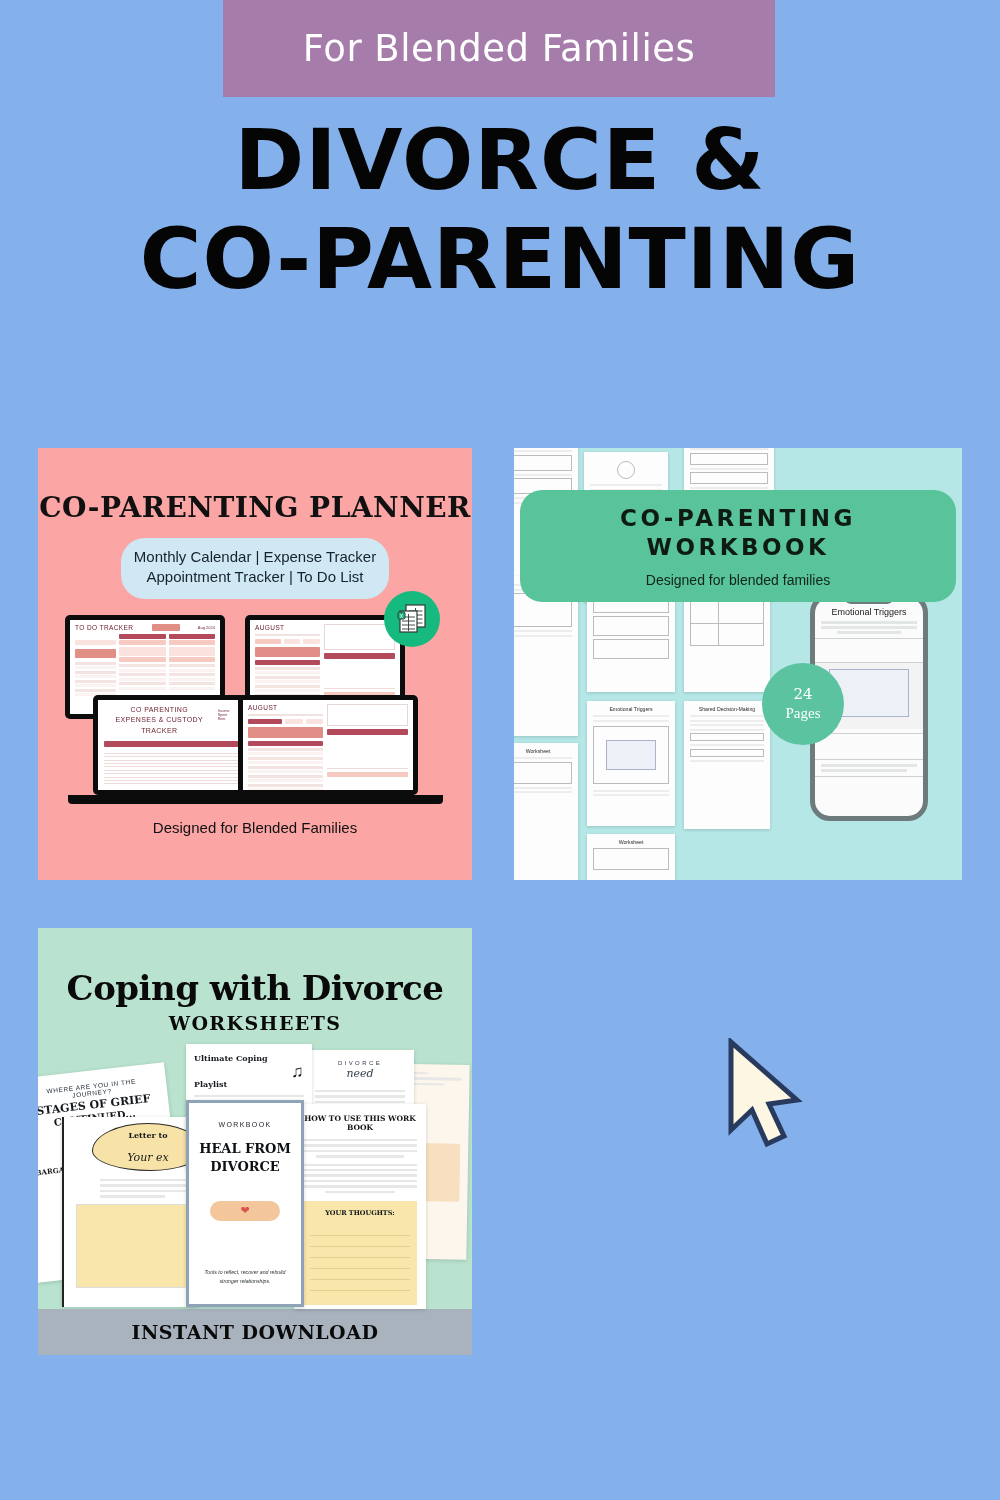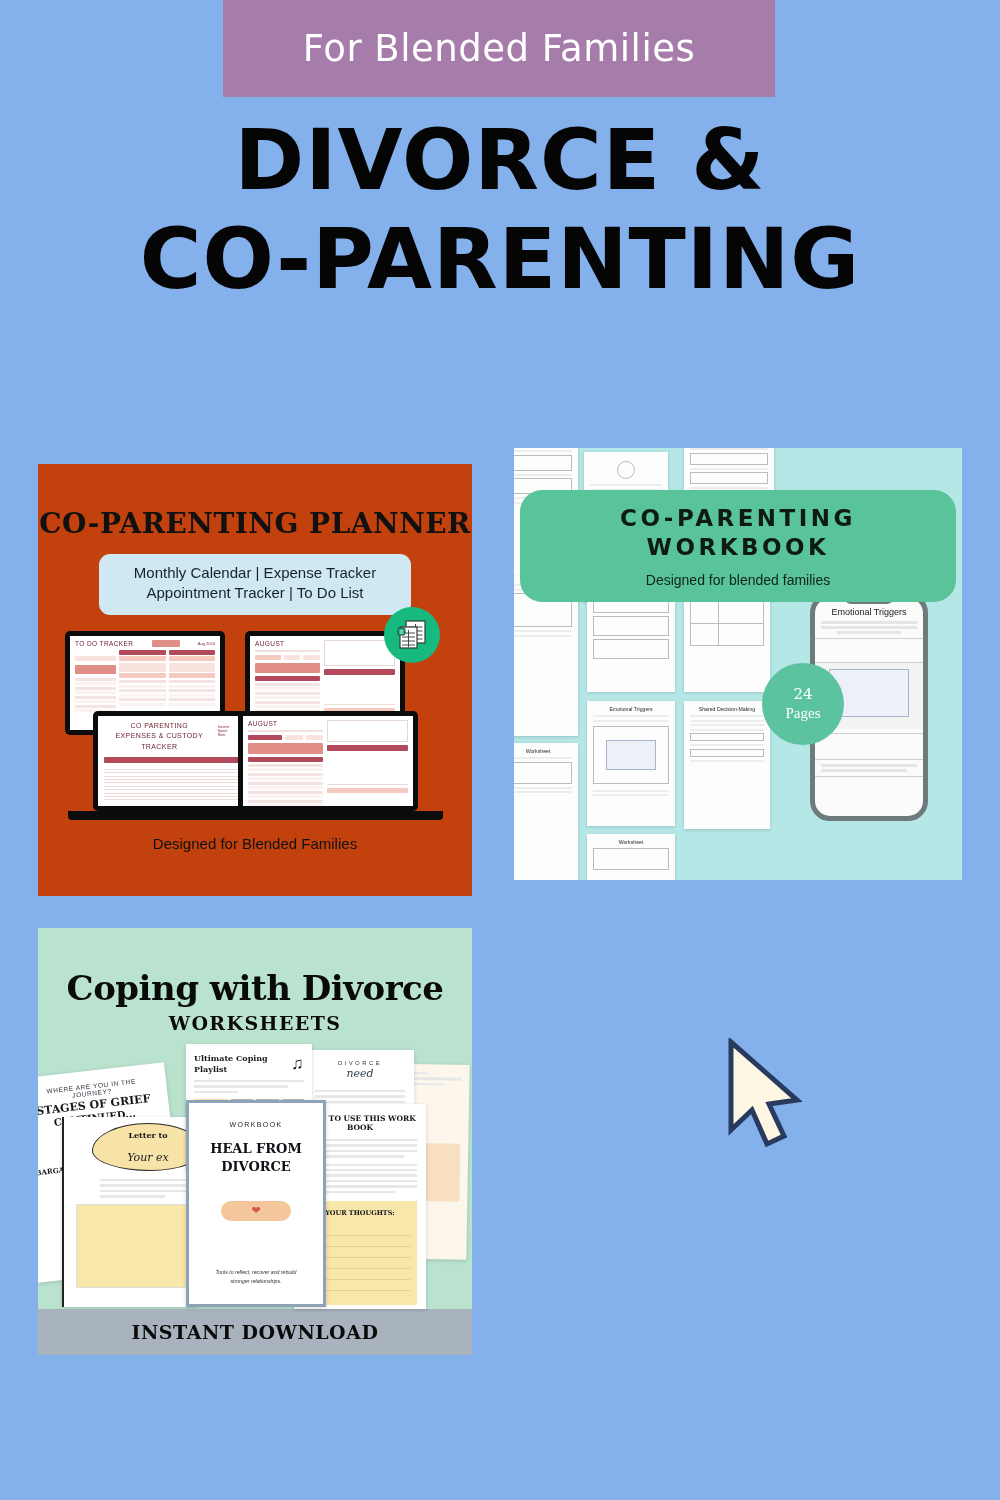--- a/index.html
+++ b/index.html
@@ -27,32 +27,32 @@
   }
   .title-line.l1 { font-size: 84px; }
   .title-line.l2 { font-size: 84px; margin-top: 18px; }
   .subtitle {
     margin-top: 26px; font-size: 44px; color: #0d0d0d; letter-spacing: 3px;
     font-family: "DejaVu Sans", sans-serif; font-weight: 300;
   }
 
   
   .card { position: absolute; overflow: hidden; }
-  #card-planner  { left: 38px;  top: 448px;  width: 434px; height: 432px; background: #c2410c; margin-top: 16px; }
+  #card-planner  { left: 38px;  top: 448px;  width: 434px; height: 432px; background: #fca5a5; }
   #card-workbook { left: 514px; top: 448px;  width: 448px; height: 432px; background: #b4e7e6; }
   #card-coping   { left: 38px;  top: 928px;  width: 434px; height: 427px; background: #b9e3cf; }
 
   
   .planner-title {
     margin-top: 43px; text-align: center; font-family: "DejaVu Serif", serif;
     font-weight: bold; font-size: 28px; color: #111; letter-spacing: .5px;
   }
   .planner-pill {
-    margin: 14px auto 0; width: 312px; padding: 9px 10px 11px;
-    background: #cfe8f4; border-radius: 11px; text-align: center;
+    margin: 14px auto 0; width: 268px; padding: 9px 10px 11px;
+    background: #cfe8f4; border-radius: 24px; text-align: center;
   }
   .planner-pill div { font-size: 15px; color: #15232b; line-height: 1.35; }
   .mockups { position: relative; margin-top: 14px; height: 182px; }
 
   .laptop { position: absolute; background: #0c0c0c; border-radius: 5px; padding: 5px; }
   .laptop .screen { background: #fff; width: 100%; height: 100%; overflow: hidden; }
   .laptop .base {
     position: absolute; left: -14%; bottom: -9px; width: 128%; height: 9px;
     background: #0c0c0c; border-radius: 0 0 4px 4px;
   }
@@ -632,21 +632,21 @@
           </div>
           <div style="margin-top:6px;margin-left:4px;width:95%;height:84px;background:#f8e6aa;border:.8px solid #ddd"></div>
         </div>
       </div>
 
       <div class="cp-page" style="left:148px;top:2px;width:126px;height:125px">
         <div style="padding:9px 8px">
           <div style="display:flex;justify-content:space-between;align-items:center">
             <div>
               <div style="font-family:'DejaVu Serif',serif;font-weight:bold;font-size:8px;color:#161a1e">Ultimate Coping</div>
-              <div style="font-family:'DejaVu Serif',serif;font-weight:bold;font-size:8px;color:#161a1e;margin-top:1px">Playlist</div>
+              <div style="font-family:'DejaVu Serif',serif;font-weight:bold;font-size:8px;color:#161a1e;margin-top:16px">Playlist</div>
             </div>
             <div style="font-size:17px;line-height:1;color:#111">♫</div>
           </div>
           <div class="tiny" style="margin-top:6px"></div>
             <div class="tiny" style="width:85%"></div>
             <div class="tiny" style="width:40%"></div>
           <div style="display:flex;gap:3px;margin-top:6px">
             <div style="width:32%;background:#f8e6aa;height:24px;display:flex;align-items:center;justify-content:center;text-align:center;font-size:3.4px;color:#2b3340;padding:2px">When you need a laugh</div>
             <div style="width:21%;border:.8px solid #bdbdbd;height:24px"></div>
             <div style="width:21%;border:.8px solid #bdbdbd;height:24px"></div>
@@ -685,21 +685,21 @@
               <div style="border-bottom:.7px solid #e2cf92;height:11px"></div>
               <div style="border-bottom:.7px solid #e2cf92;height:11px"></div>
               <div style="border-bottom:.7px solid #e2cf92;height:11px"></div>
               <div style="border-bottom:.7px solid #e2cf92;height:11px"></div>
               <div style="border-bottom:.7px solid #e2cf92;height:11px"></div>
             </div>
           </div>
         </div>
       </div>
 
-      <div class="cp-page" style="left:148px;top:58px;width:140px;height:207px;border:3px solid #8fa3b8;z-index:5">
+      <div class="cp-page" style="left:148px;top:58px;width:118px;height:207px;border:3px solid #8fa3b8;z-index:5">
         <div style="padding:18px 10px;text-align:center;height:100%;display:flex;flex-direction:column">
           <div style="font-size:7px;letter-spacing:1.4px;color:#20262c">WORKBOOK</div>
           <div style="font-family:'DejaVu Serif',serif;font-weight:bold;font-size:13px;color:#0d1014;margin-top:12px;line-height:1.35">
             <span>HEAL FROM</span><br>
             <span>DIVORCE</span>
           </div>
           <div style="margin:26px auto 0;width:70px;height:20px;background:#f4c69b;border-radius:10px;position:relative">
             <span style="position:absolute;left:50%;top:50%;transform:translate(-50%,-55%);font-size:11px;color:#d9534f">❤</span>
           </div>
           <div style="margin-top:auto;font-size:5.2px;font-style:italic;color:#2d3439;line-height:1.7">

